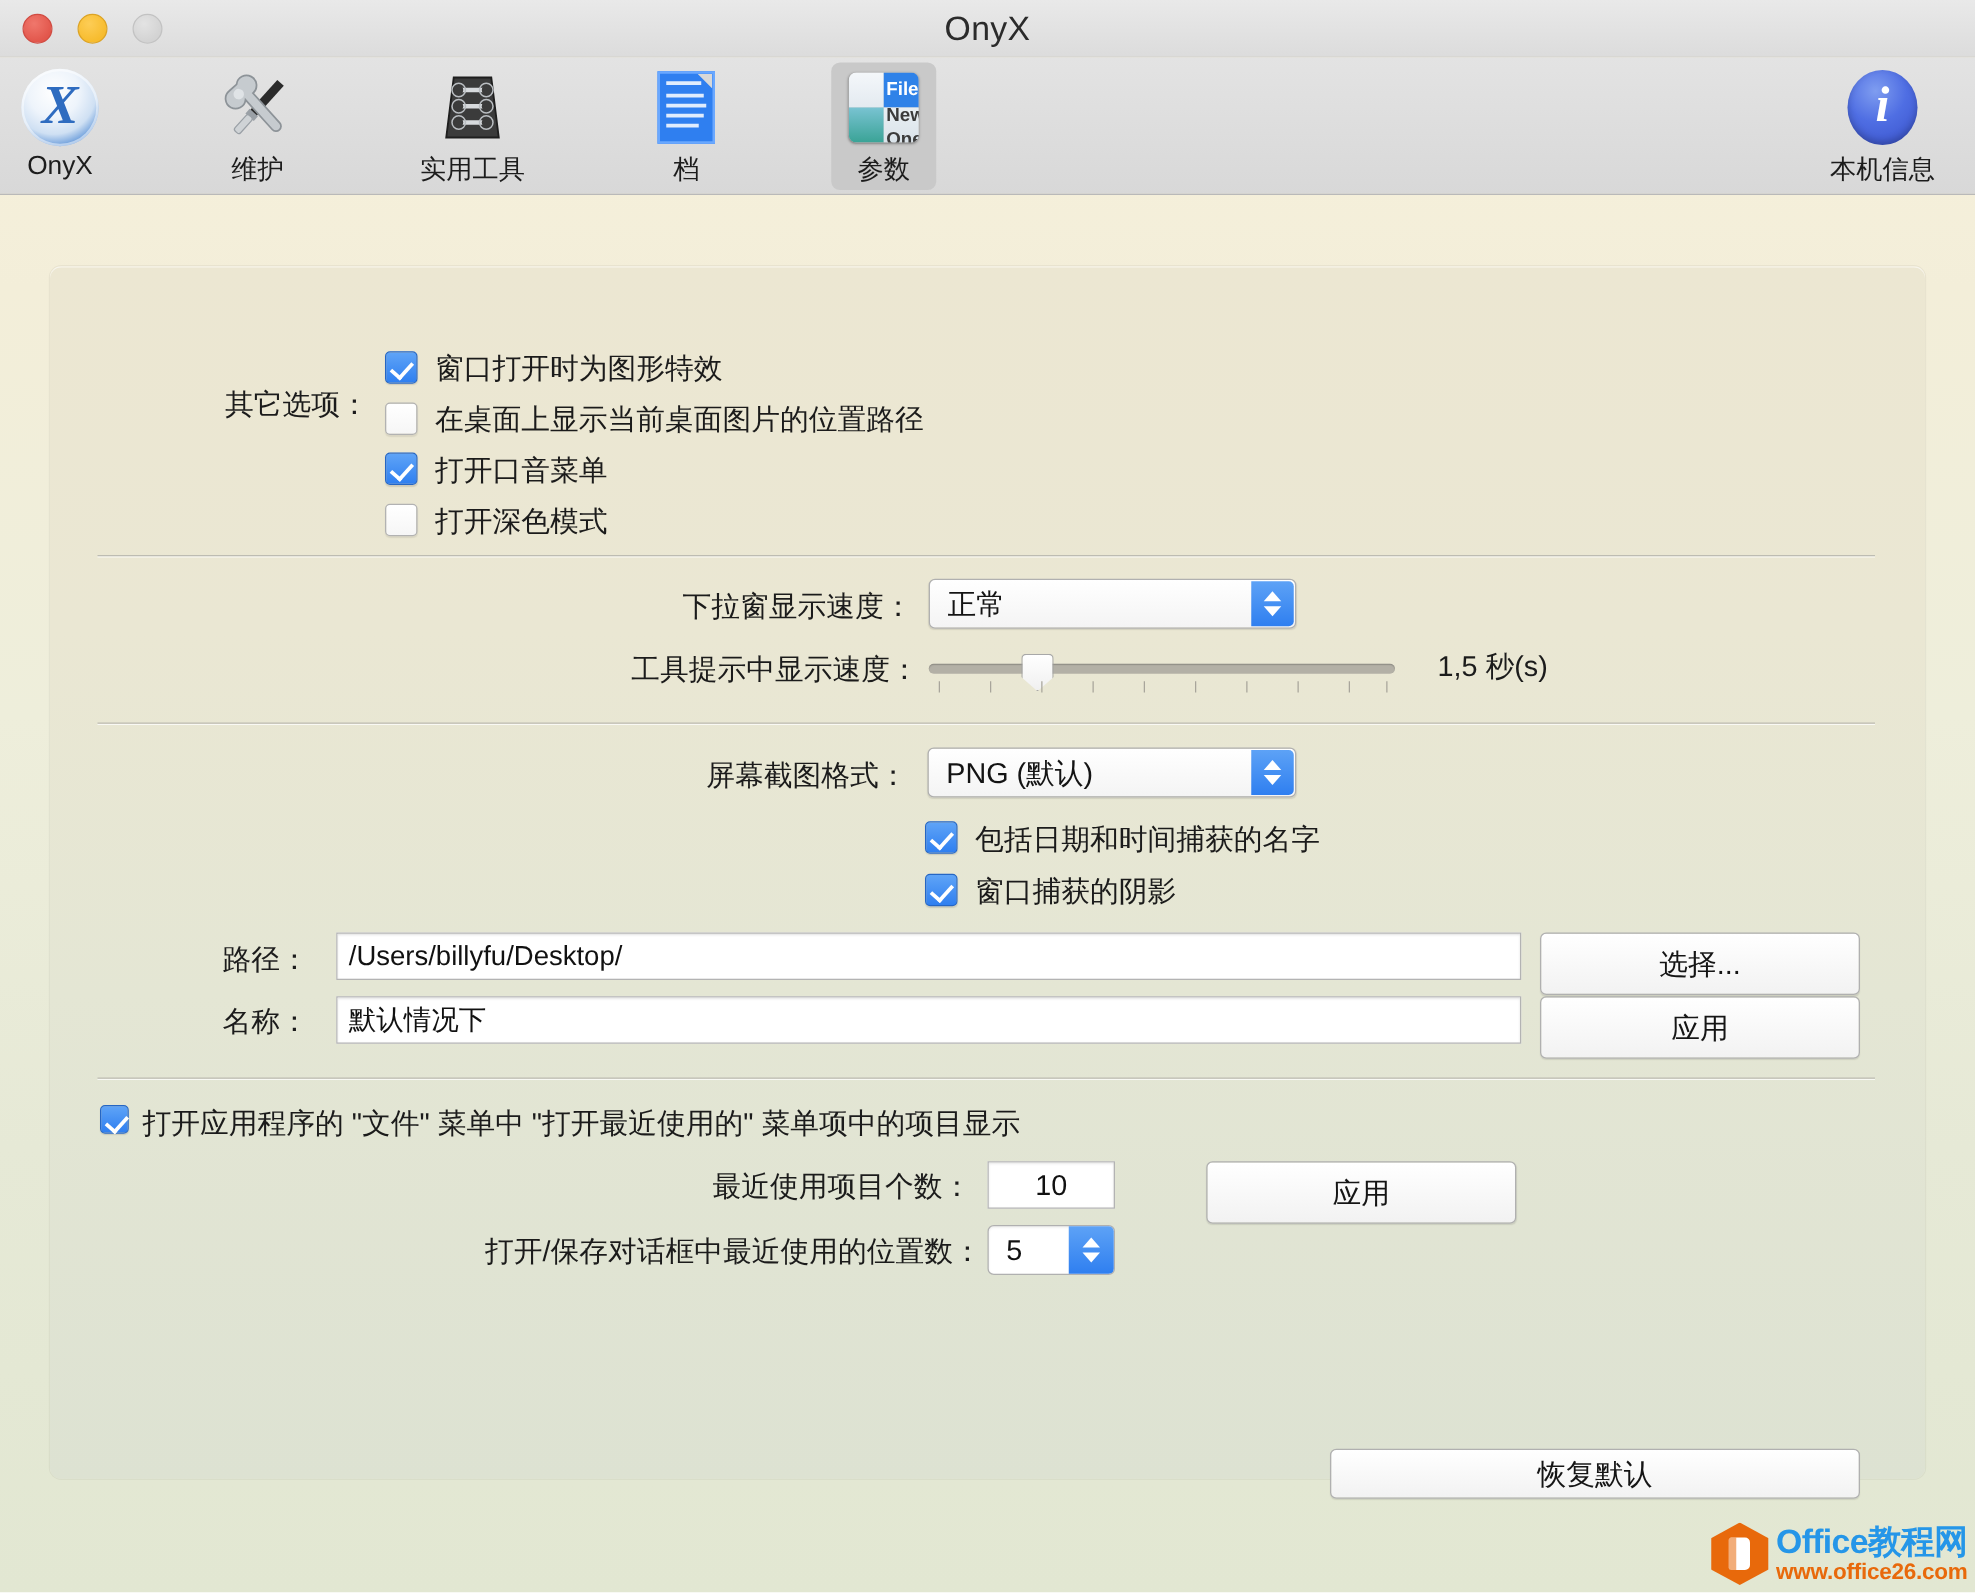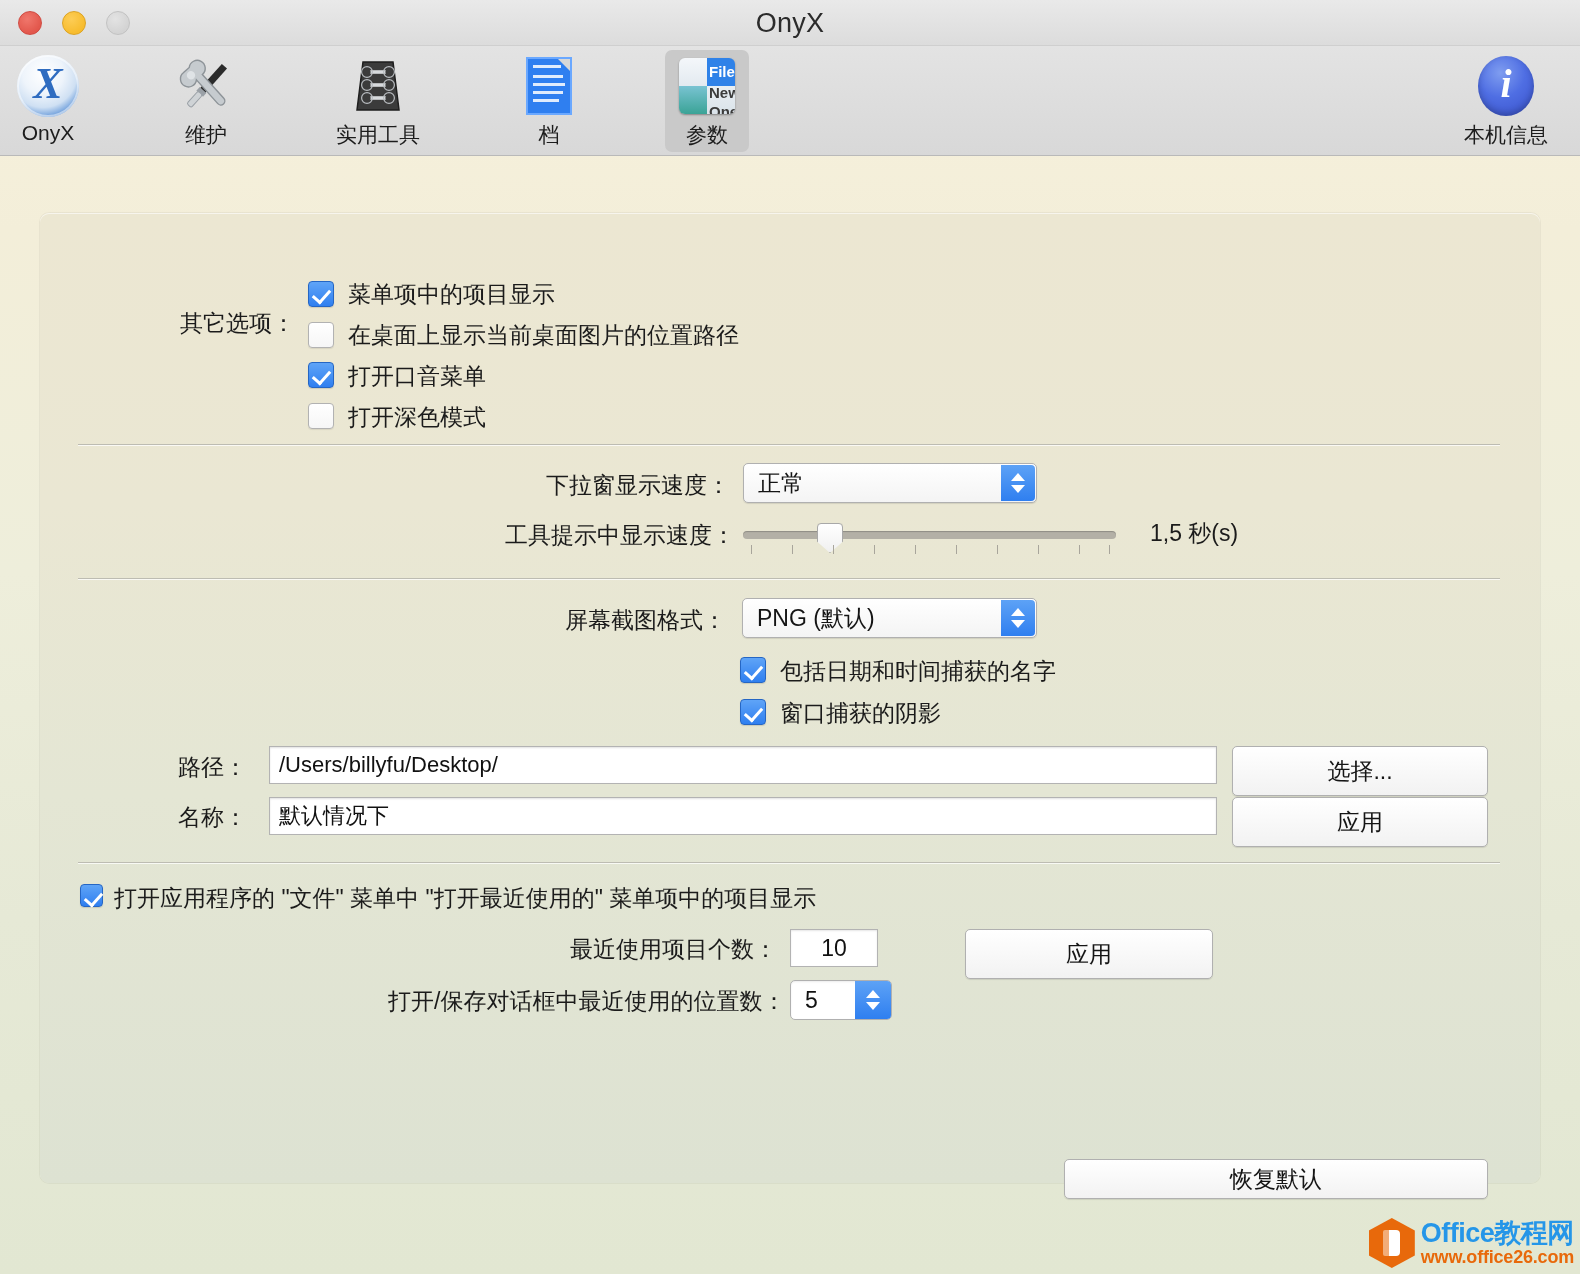--- a/index.html
+++ b/index.html
@@ -317,21 +317,21 @@
       <div class="tb-label">本机信息</div>
     </div>
   </div>
 
   <div class="panel"></div>
 
 
   <div class="lbl" style="left:180px; top:280px;margin-top:28px;">其它选项：</div>
 
   <div class="cb on" style="left:308px; top:281px;"></div>
-  <div class="lbl" style="left:348px; top:279px;">菜单项中的项目显示</div>
+  <div class="lbl" style="left:348px; top:279px;">窗口打开时为图形特效</div>
 
   <div class="cb off" style="left:308px; top:322px;"></div>
   <div class="lbl" style="left:348px; top:320px;">在桌面上显示当前桌面图片的位置路径</div>
 
   <div class="cb on" style="left:308px; top:362px;"></div>
   <div class="lbl" style="left:348px; top:361px;">打开口音菜单</div>
 
   <div class="cb off" style="left:308px; top:403px;"></div>
   <div class="lbl" style="left:348px; top:402px;">打开深色模式</div>
 
@@ -393,21 +393,21 @@
     <span class="v">默认情况下</span>
   </div>
   <div class="btn" style="left:1232px; top:797px; width:256px;">应用</div>
 
   <div class="sep" style="top:862px;"></div>
 
   <div class="cb on" style="left:80px; top:884px; width:23px; height:23px;"></div>
   <div class="lbl" style="left:114px; top:883px;">打开应用程序的 "文件" 菜单中 "打开最近使用的" 菜单项中的项目显示</div>
 
   <div class="lbl" style="left:570px; top:934px;">最近使用项目个数：</div>
-  <div class="numfield" style="left:790px; top:929px; width:88px;">10</div>
+  <div class="numfield" style="left:790px; top:929px; width:102px;">10</div>
   <div class="btn" style="left:965px; top:929px; width:248px;">应用</div>
 
   <div class="lbl" style="left:388px; top:986px;">打开/保存对话框中最近使用的位置数：</div>
   <div class="stepfield" style="left:790px; top:980px; width:102px;">
     <span class="v">5</span>
     <span class="steps">
         <i class="up"></i>
         <i class="down"></i>
       </span>
   </div>

